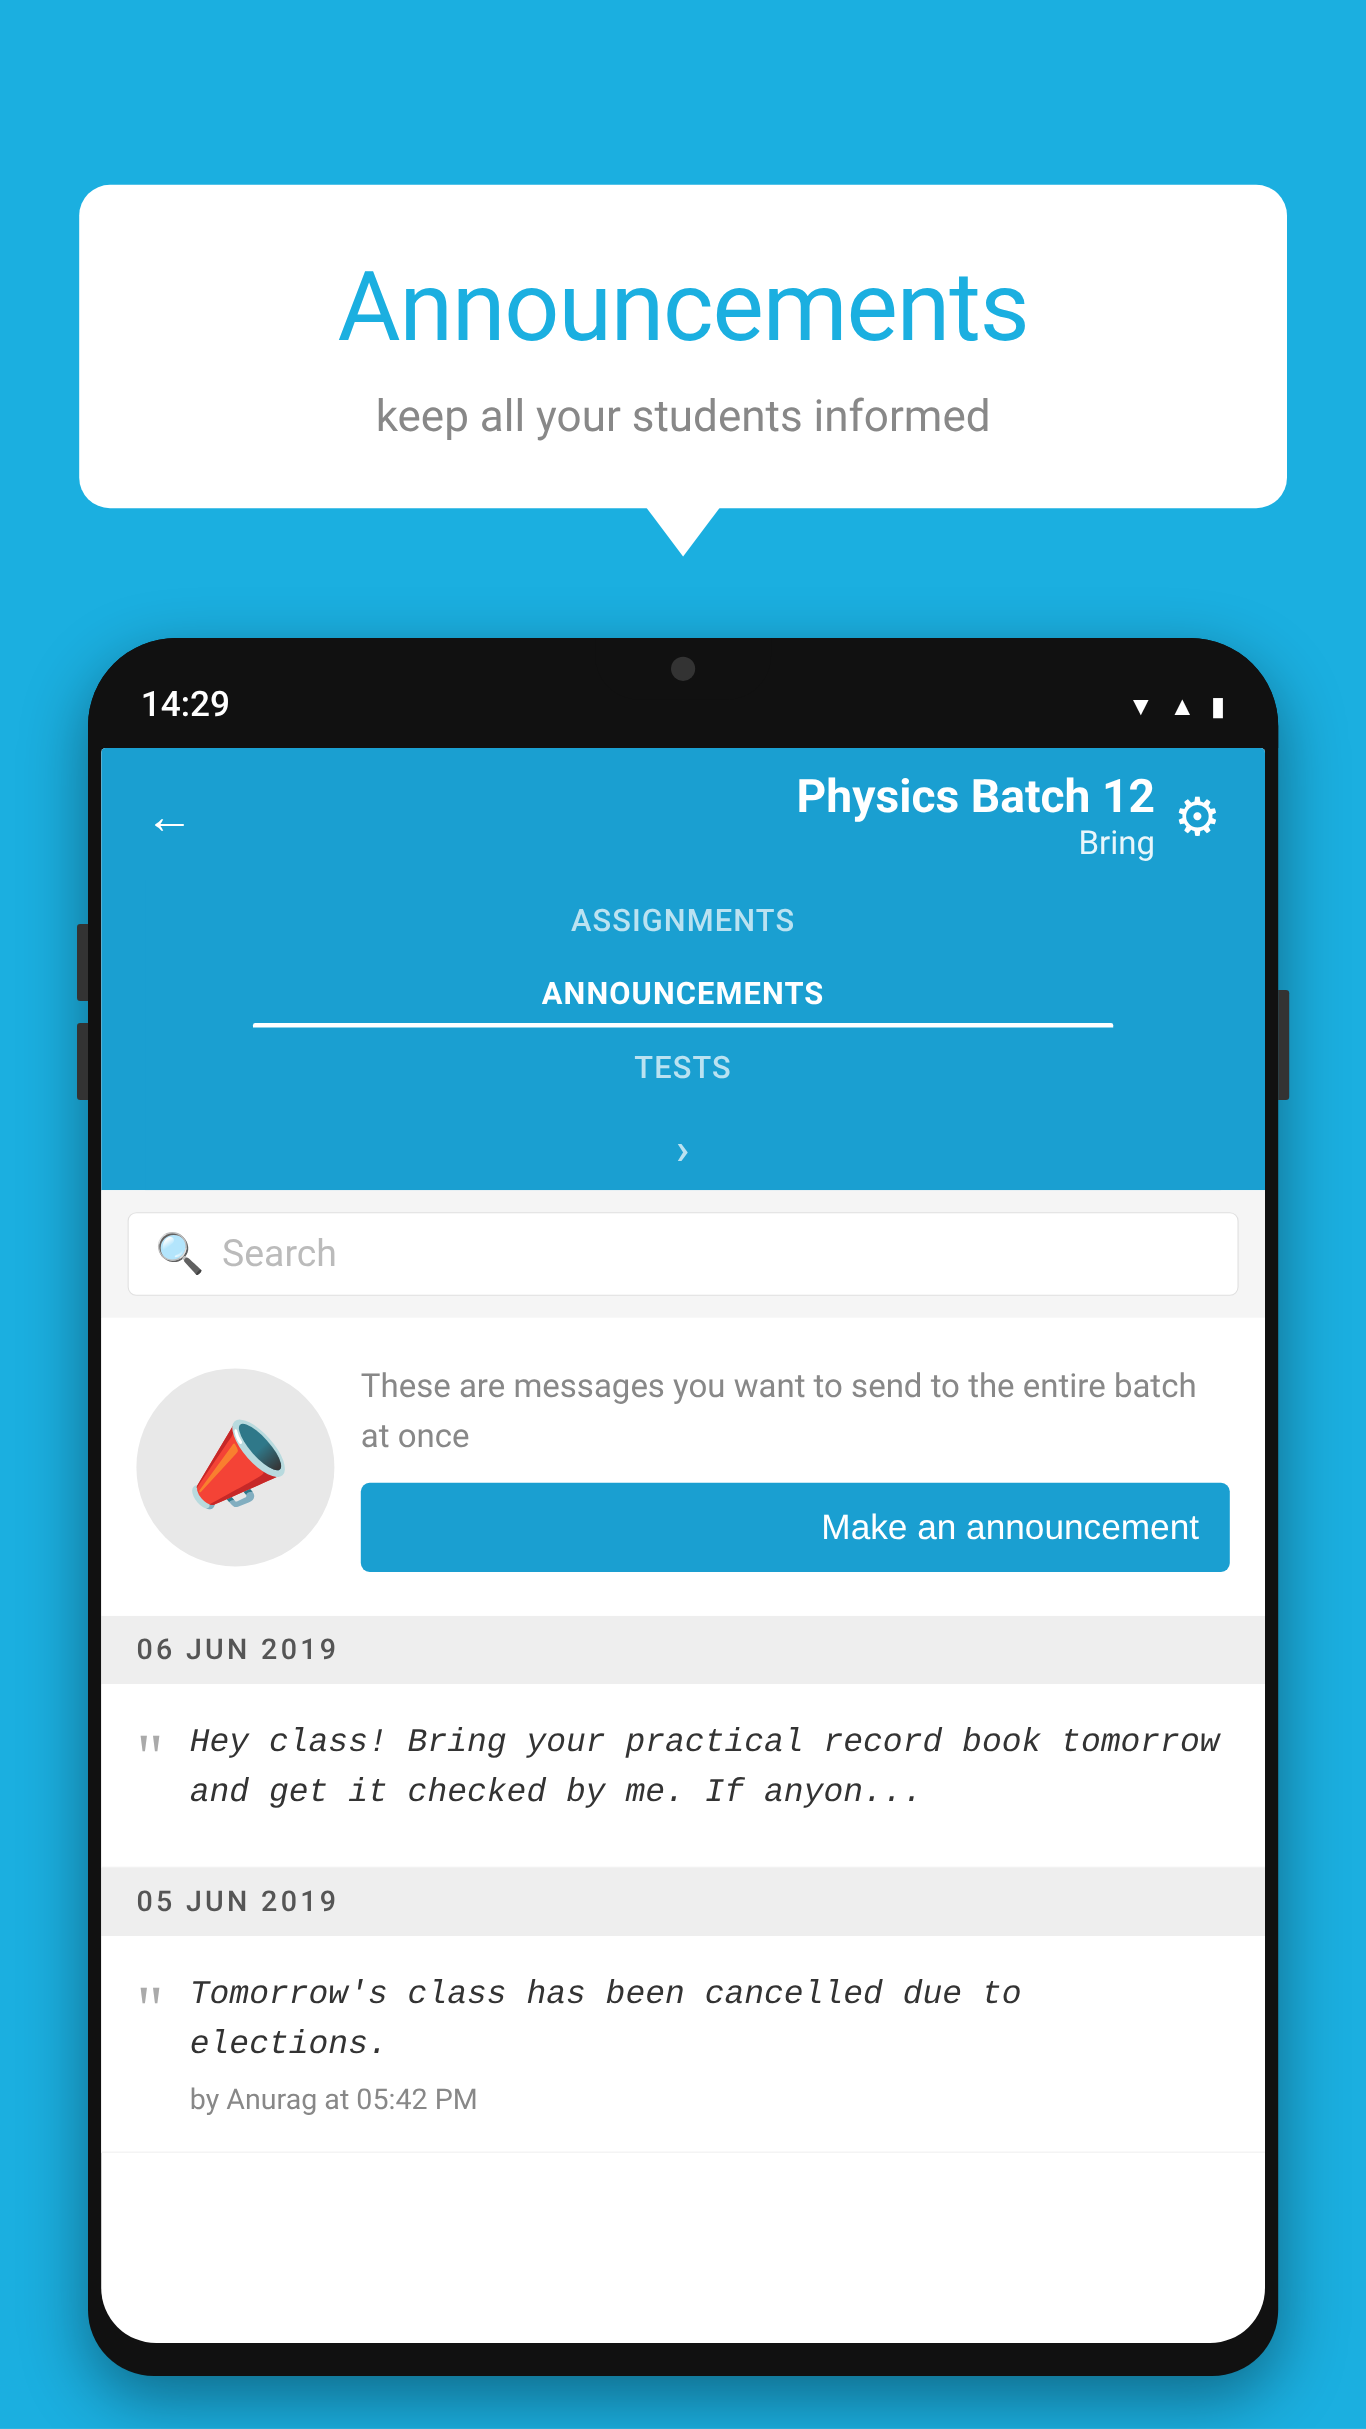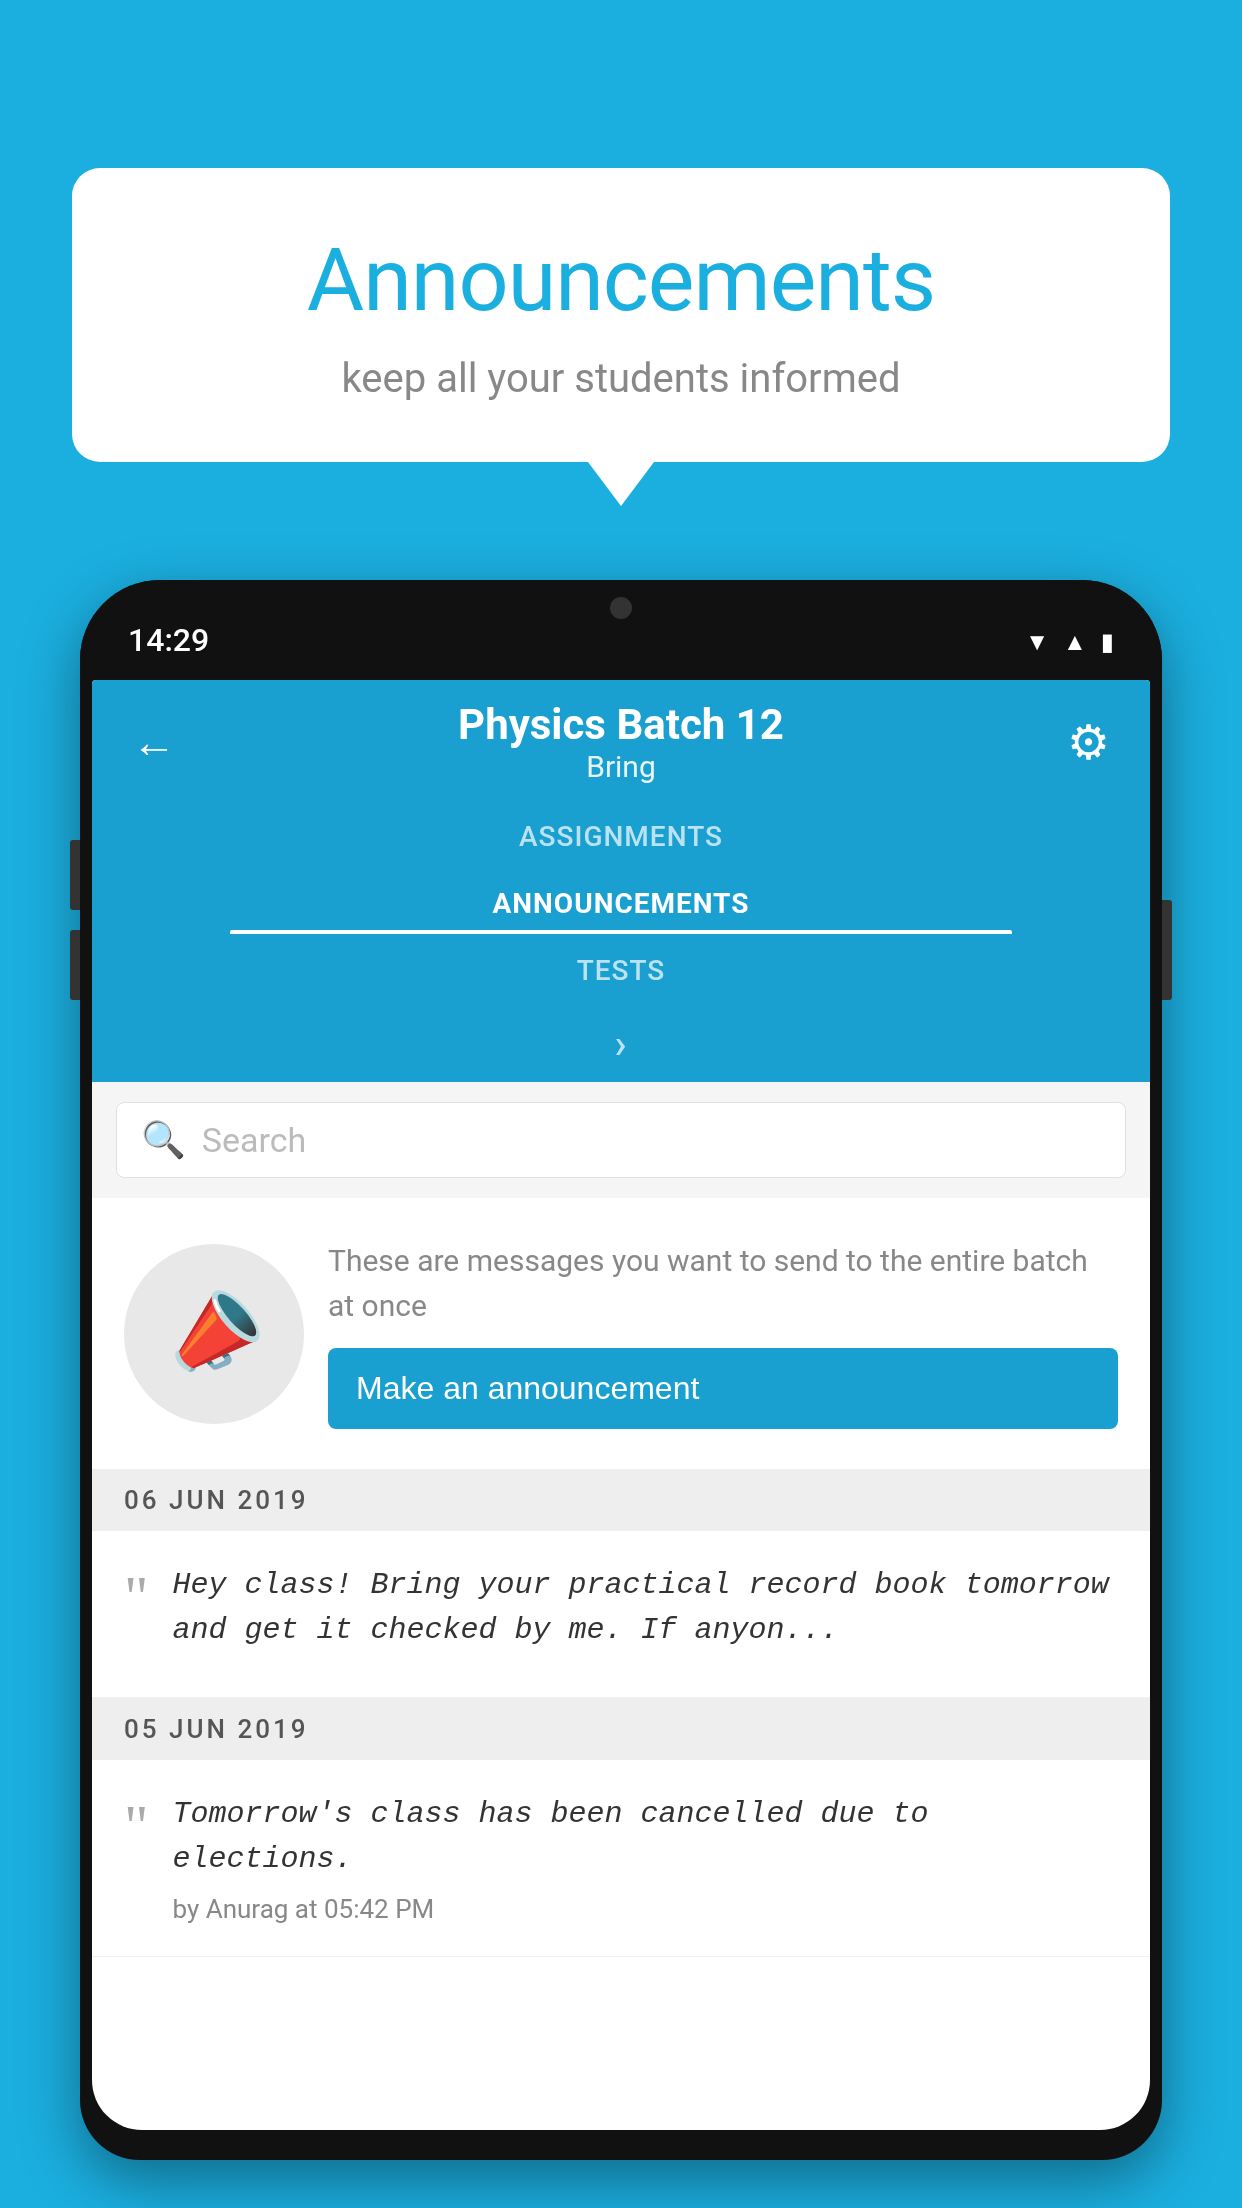--- a/index.html
+++ b/index.html
@@ -164,21 +164,21 @@
     }
 
     .back-btn {
       color: white;
       font-size: 44px;
       cursor: pointer;
       width: 60px;
     }
 
     .header-title-group {
-      text-align: center;
+      text-align: right;
       flex: 1;
     }
 
     .header-batch-name {
       color: white;
       font-size: 42px;
       font-weight: 700;
     }
 
     .header-role {
@@ -299,21 +299,21 @@
 
     .make-announcement-btn {
       background: #1A9FD1;
       color: white;
       border: none;
       border-radius: 8px;
       padding: 22px 28px;
       font-size: 32px;
       font-weight: 500;
       cursor: pointer;
-      text-align: left;
+      text-align: right;
     }
 
     
     .date-separator {
       background: #eeeeee;
       padding: 16px 32px;
       display: flex;
       align-items: flex-end;
       gap: 0;
       flex-shrink: 0;

